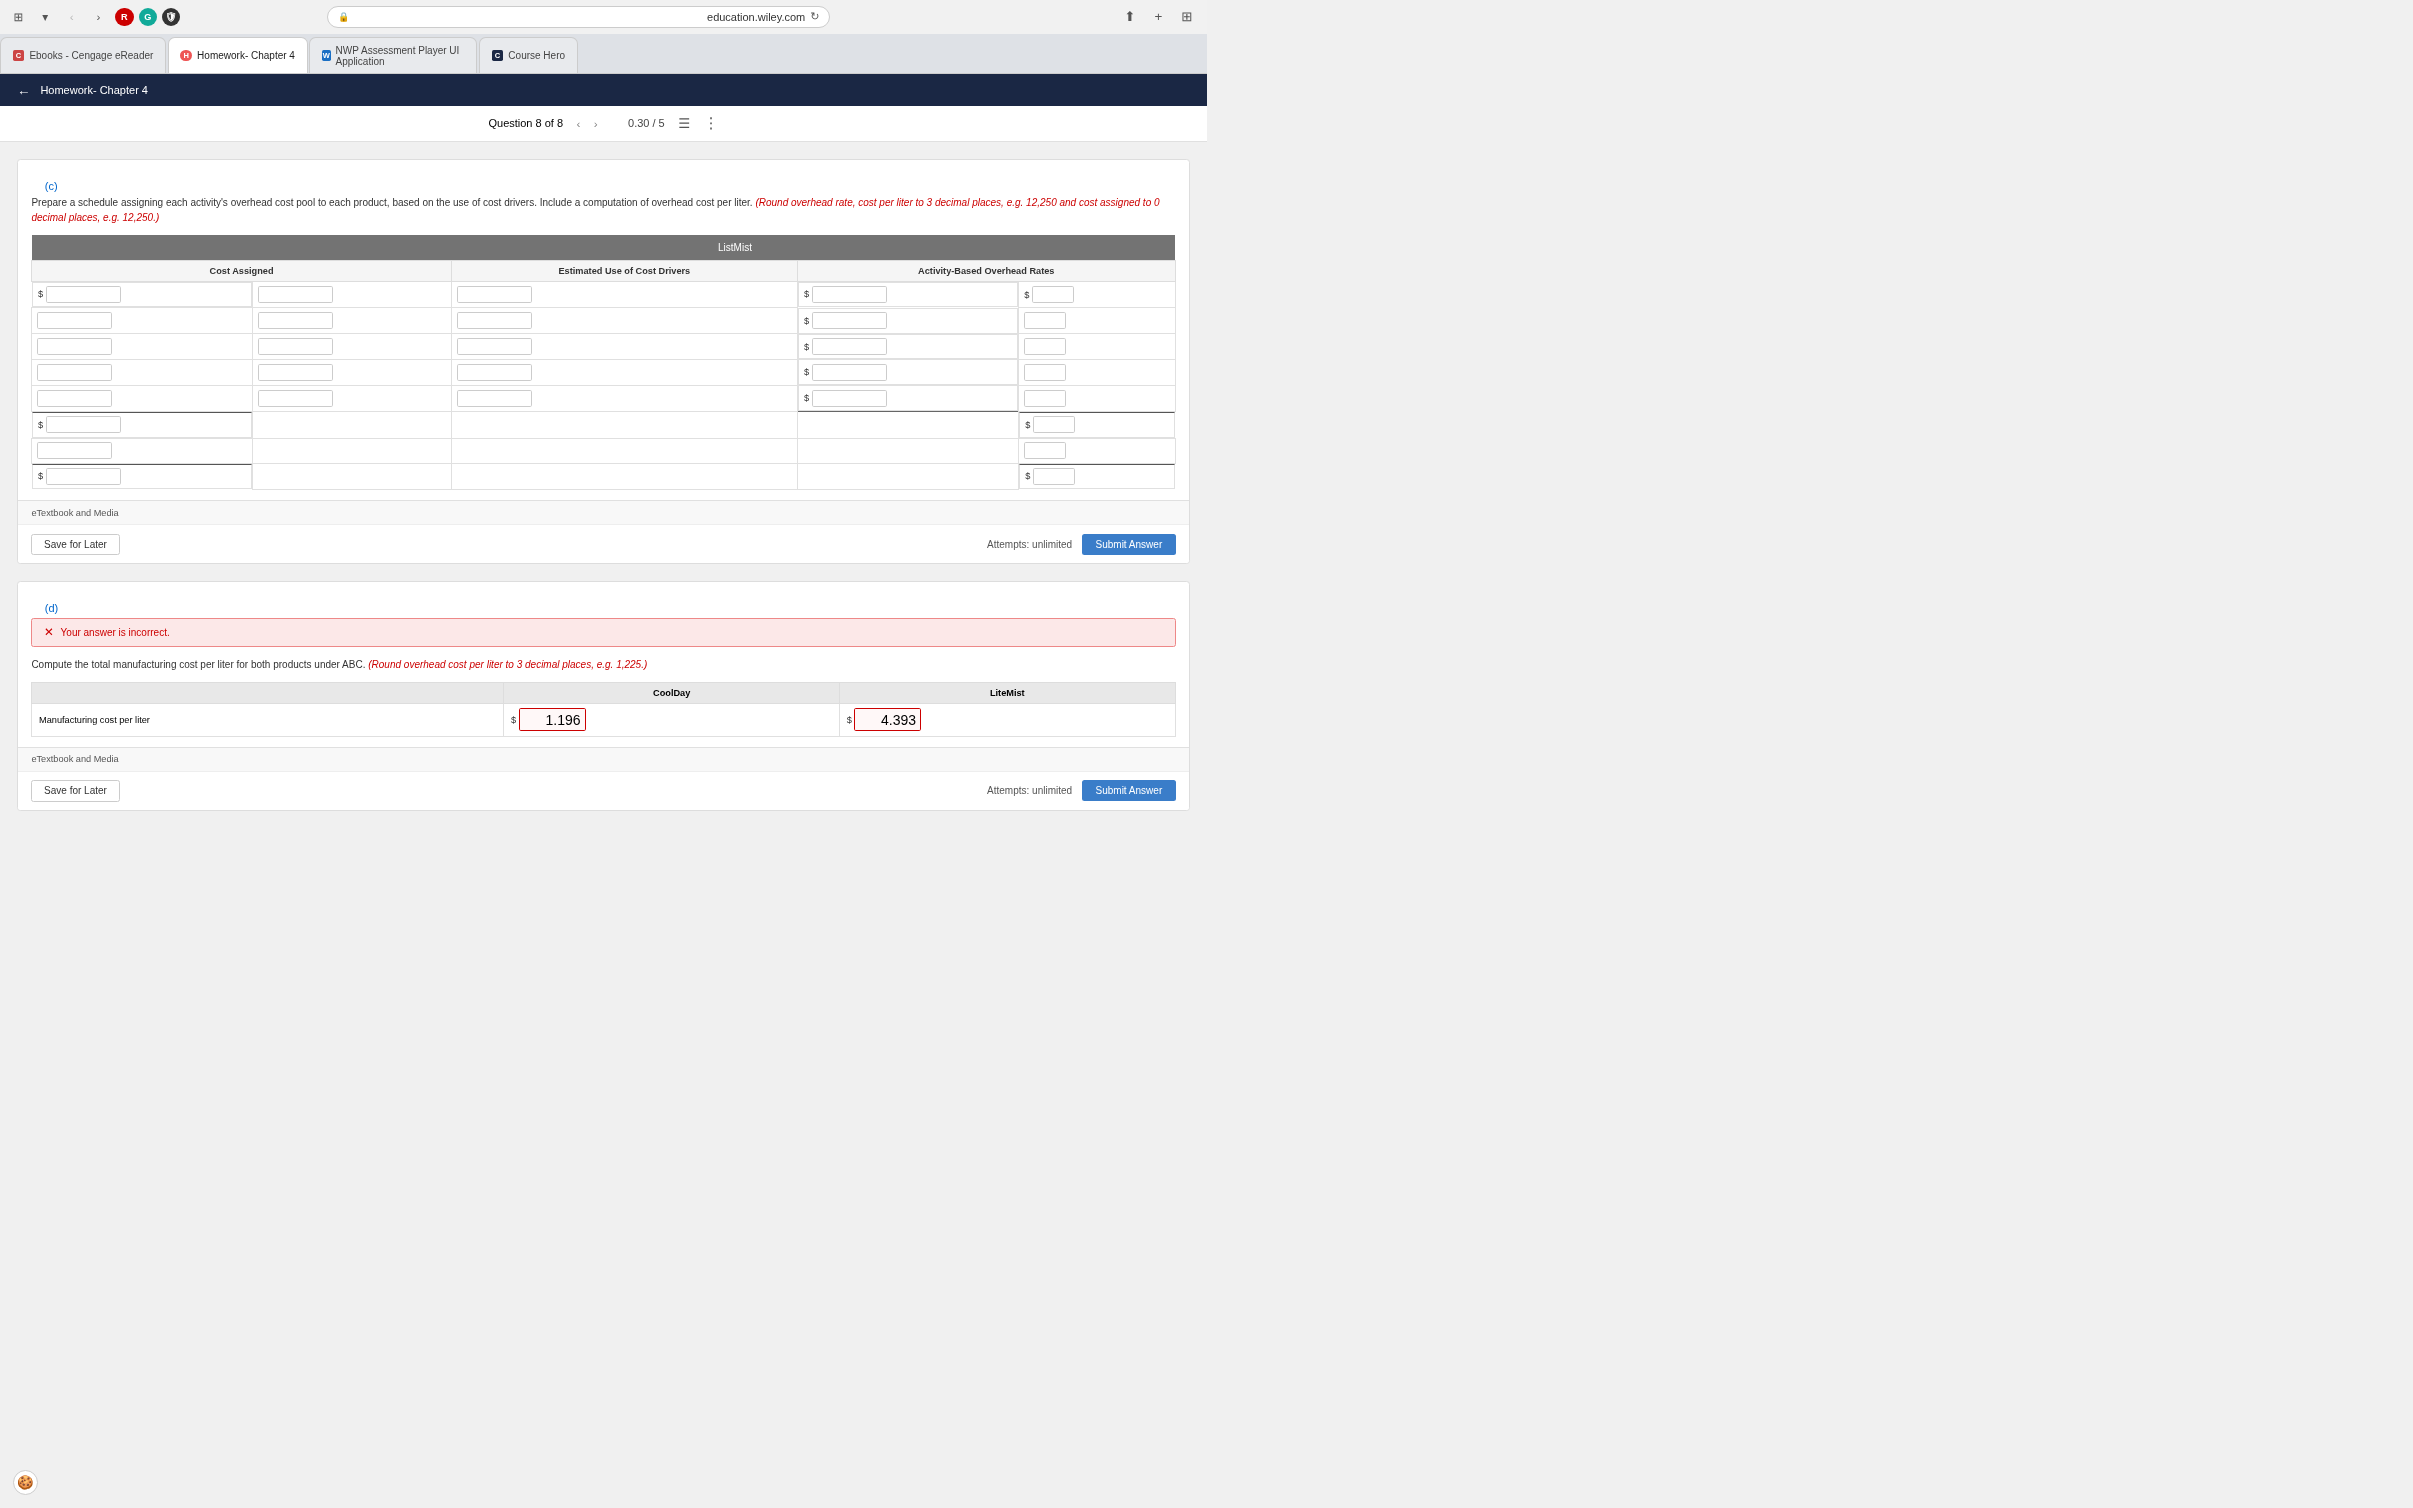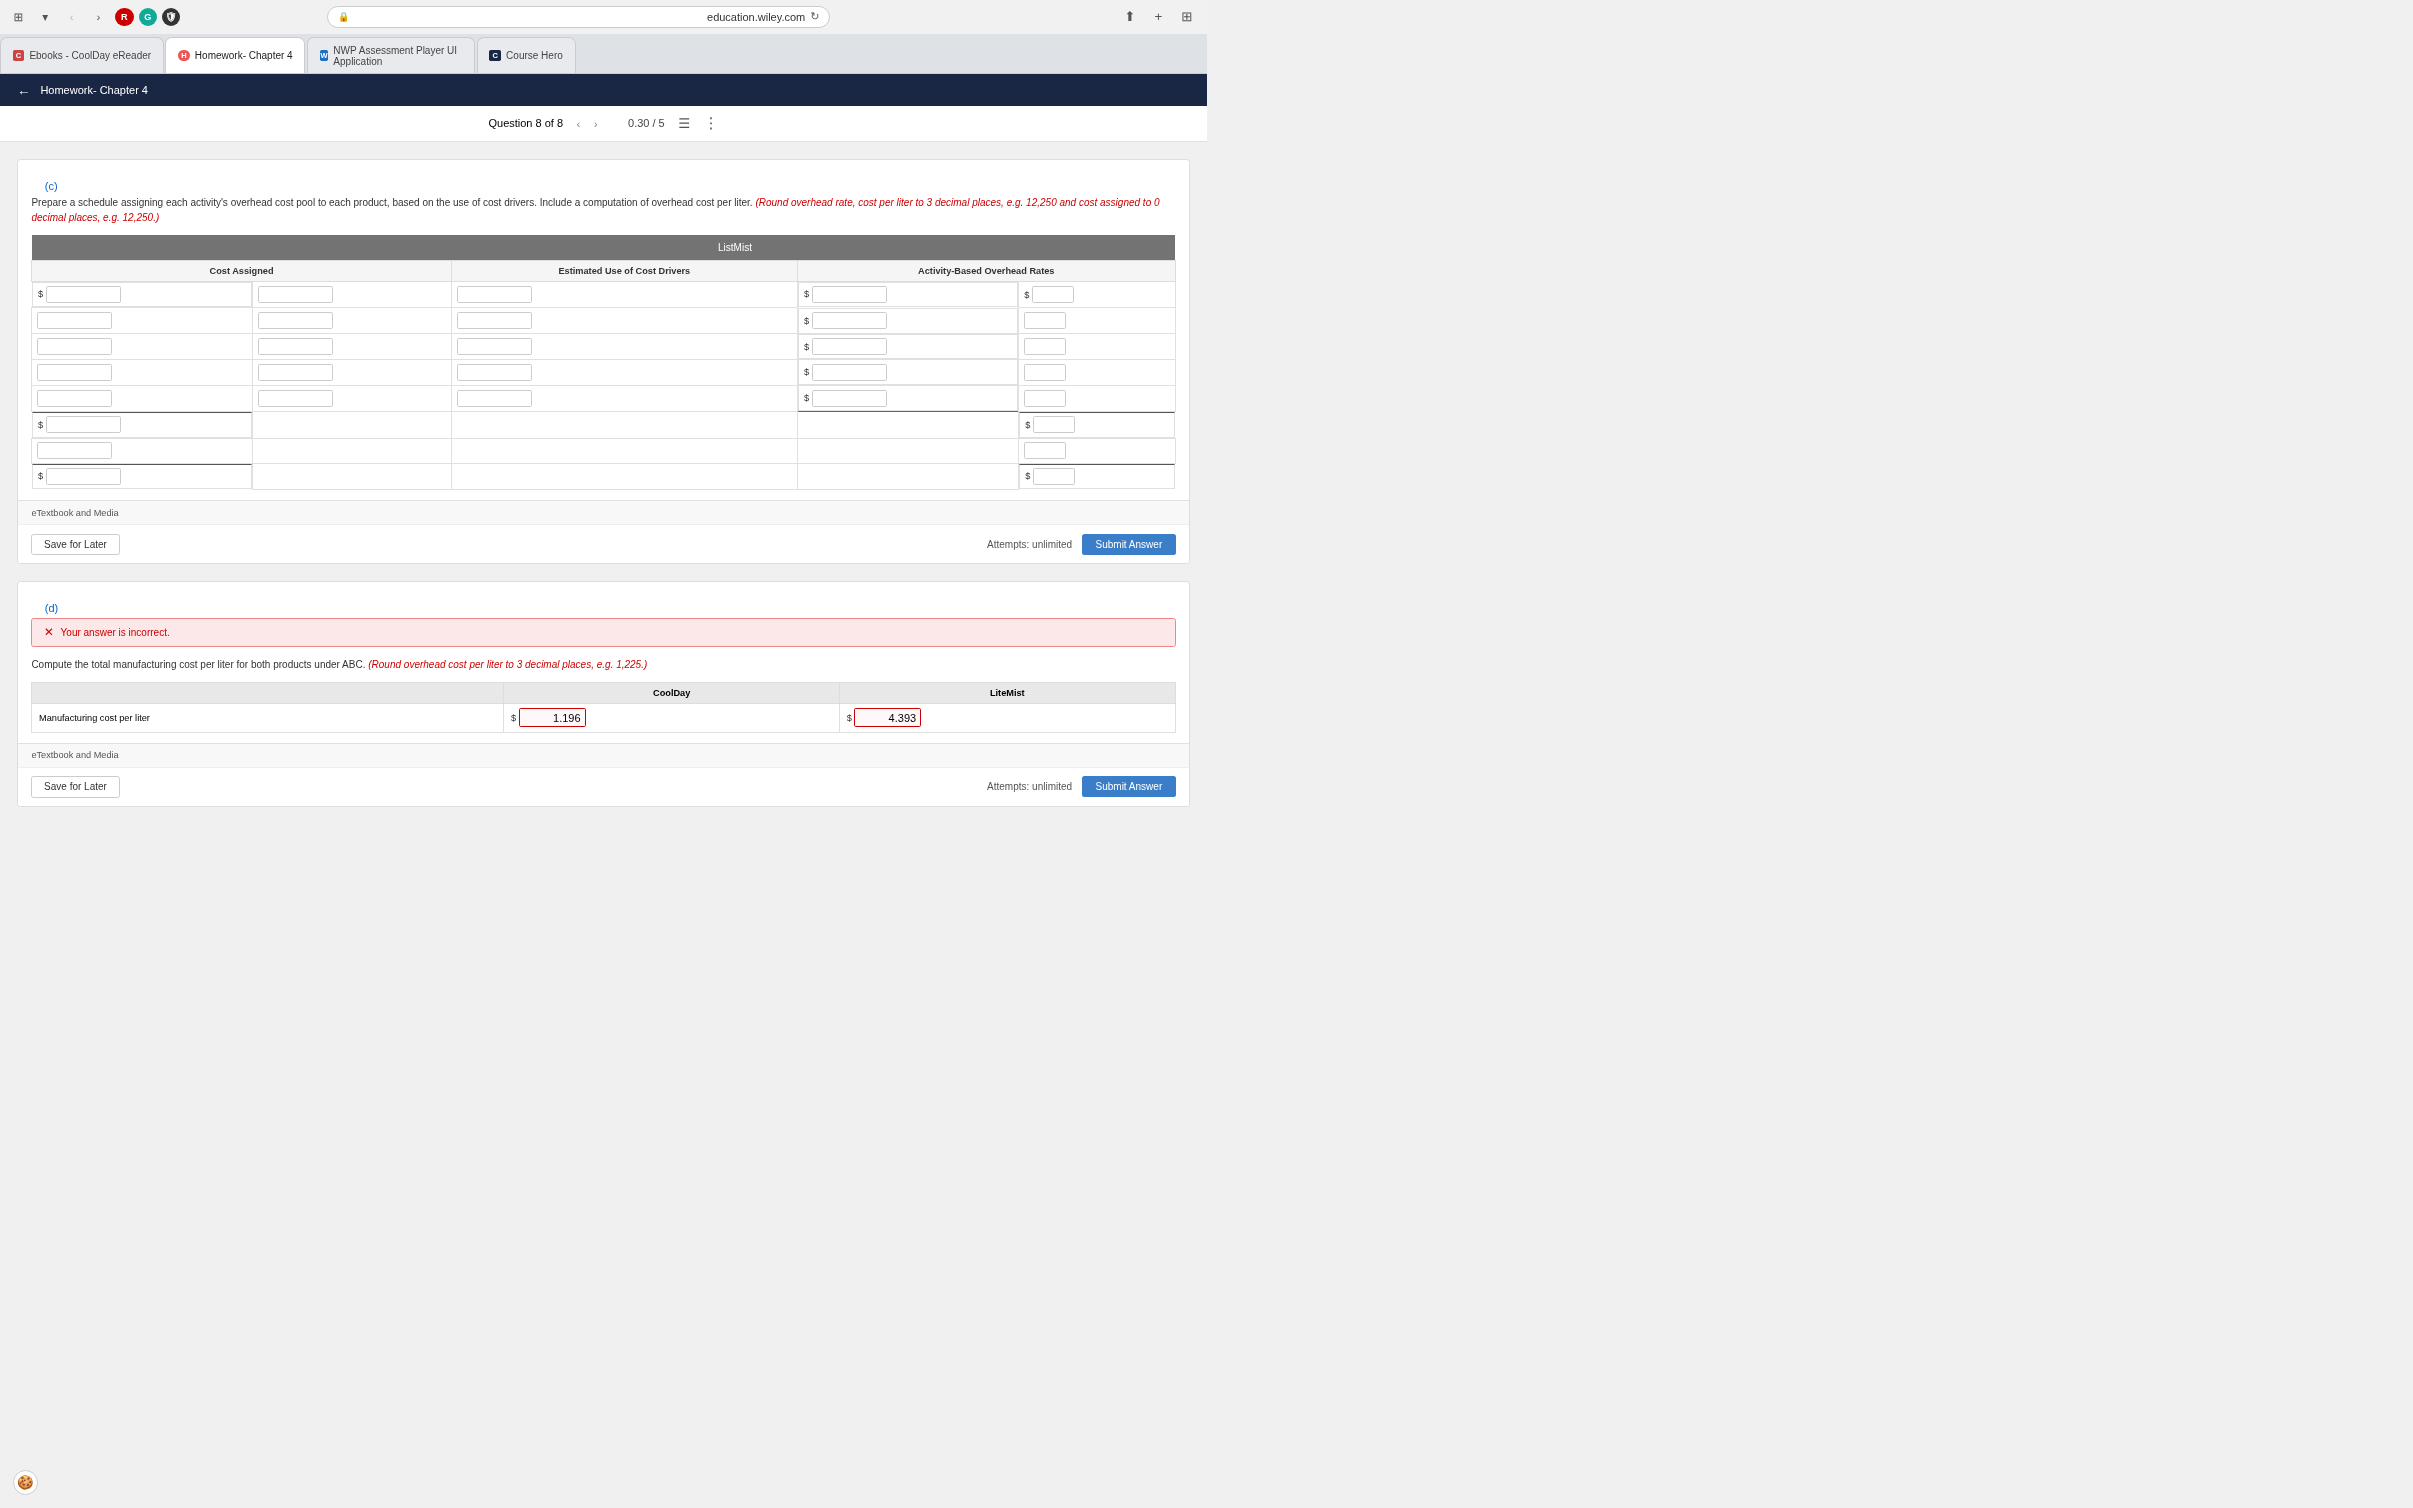--- a/index.html
+++ b/index.html
@@ -81,21 +81,21 @@
 
     
     .product-table { width: 100%; border-collapse: collapse; font-size: 9.2px; margin-top: 8px; }
     .product-table th { background: #e8e8e8; text-align: center; padding: 5px 8.4px; border: 0.8px solid #ddd; font-weight: bold; }
     .product-table td { padding: 4.2px 6.7px; border: 0.8px solid #e0e0e0; }
     .product-table input[type="text"] {
       width: 100%;
       border: 1.7px solid #cc0000;
       border-radius: 1.7px;
       padding: 2.5px 4.2px;
-      font-size: 11px;
+      font-size: 14px;
       background: #fff8f8;
       text-align: right;
     }
 
     
     .cookie-btn { position: fixed; bottom: 13.4px; left: 13.4px; width: 25px; height: 25px; border-radius: 50%; background: white; border: 0.8px solid #ccc; cursor: pointer; display: flex; align-items: center; justify-content: center; font-size: 13.4px; }
   </style>
 </head>
 <body>
 
@@ -122,21 +122,21 @@
     <div class="toolbar-icons">
       <button class="toolbar-icon-btn">⬆</button>
       <button class="toolbar-icon-btn">+</button>
       <button class="toolbar-icon-btn">⊞</button>
     </div>
   </div>
 
   <div class="tabs-bar">
     <div class="tab">
       <div class="tab-favicon" style="background:#c44;color:white;">C</div>
-      <span>Ebooks - CoolDay eReader</span>
+      <span>Ebooks - Cengage eReader</span>
     </div>
     <div class="tab active">
       <div class="tab-favicon" style="background:#e55;color:white;border-radius:50%;">H</div>
       <span>Homework- Chapter 4</span>
     </div>
     <div class="tab">
       <div class="tab-favicon" style="background:#1a6fc4;color:white;">W</div>
       <span>NWP Assessment Player UI Application</span>
     </div>
     <div class="tab">

